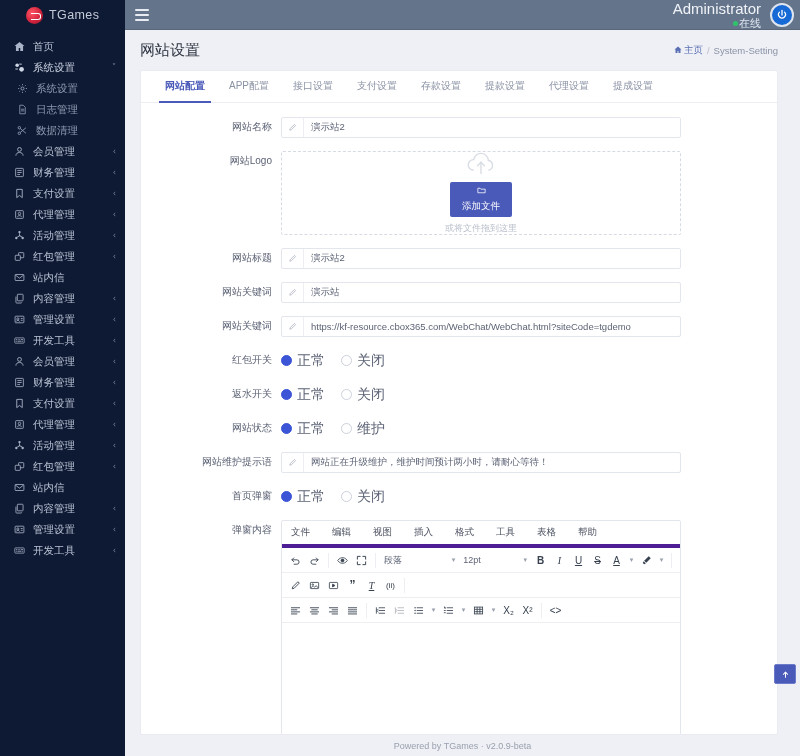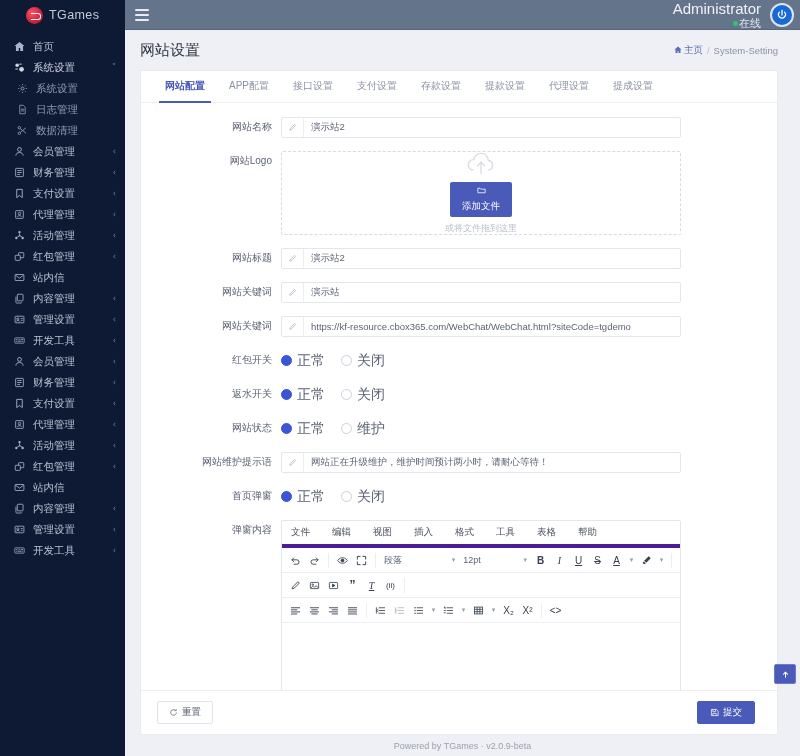--- a/index.html
+++ b/index.html
@@ -880,36 +880,20 @@
                 <span class="tb" style="font-size:10px;">&lt;&gt;</span>
               </div>
 
               <div class="ed-body"></div>
 
             </div>
           </div>
         </div>
       </div>
 
-      <div class="form-footer">
-        <button class="btn-reset">
-          <svg viewBox="0 0 16 16" fill="none" stroke="currentColor" stroke-width="1.3">
-              <path d="M13 8A5 5 0 1 1 11.3 4.2"></path>
-              <path d="M12.8 1.8v2.8h-2.8"></path>
-            </svg>
-          <span>重置</span>
-        </button>
-        <button class="btn-submit">
-          <svg viewBox="0 0 16 16" fill="none" stroke="currentColor" stroke-width="1.3">
-              <path d="M2.5 2.5h9l3 3v8h-12z"></path>
-              <path d="M5 2.5v4h5v-4M5 13.5v-4h6v4"></path>
-            </svg>
-          <span>提交</span>
-        </button>
-      </div>
     </div>
 
     <div class="footer">Powered by TGames  ·  v2.0.9-beta</div>
   </div>
 
   <div class="to-top">
     <svg viewBox="0 0 16 16" fill="none" stroke="currentColor" stroke-width="1.8" stroke-linecap="round">
         <path d="M8 13V4"></path>
         <path d="M4.2 7.6L8 3.8l3.8 3.8"></path>
       </svg>

